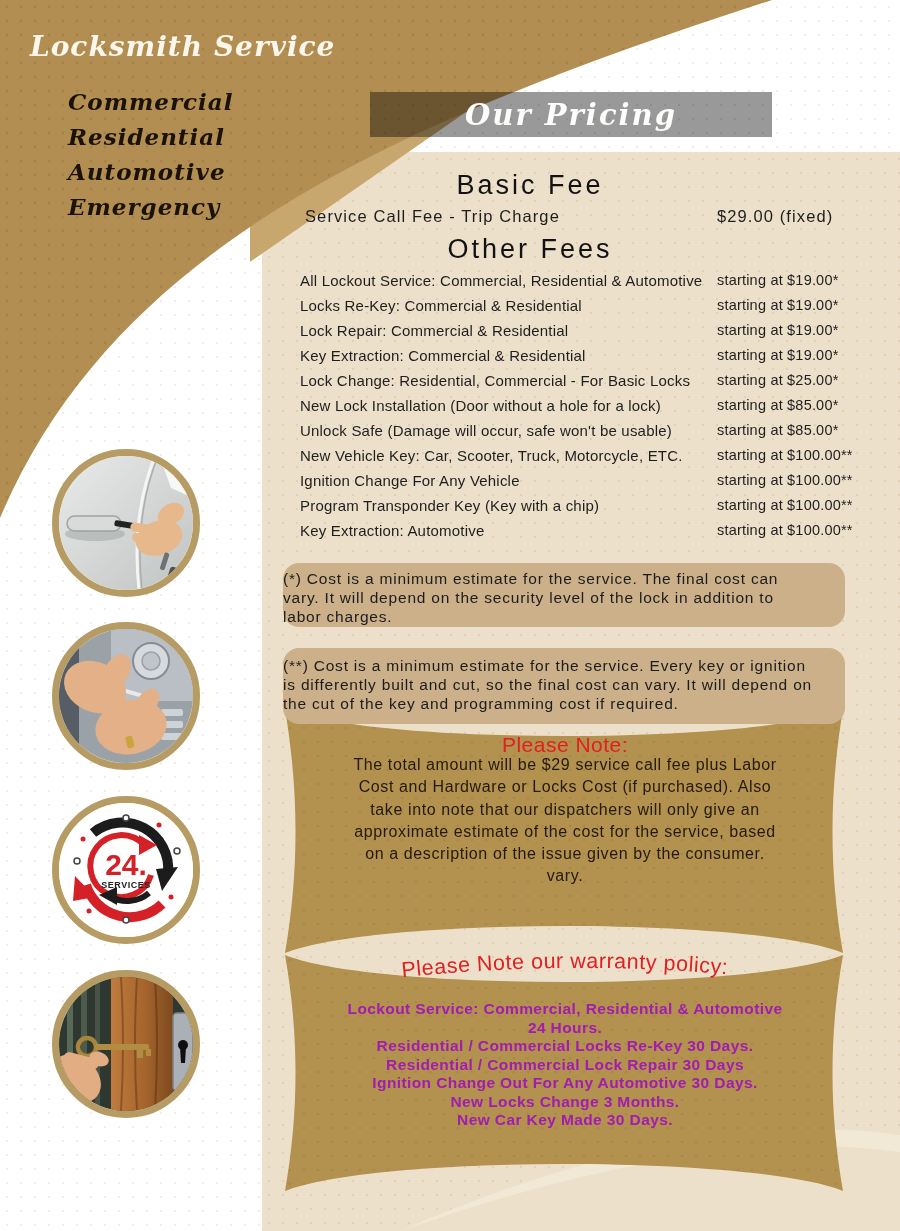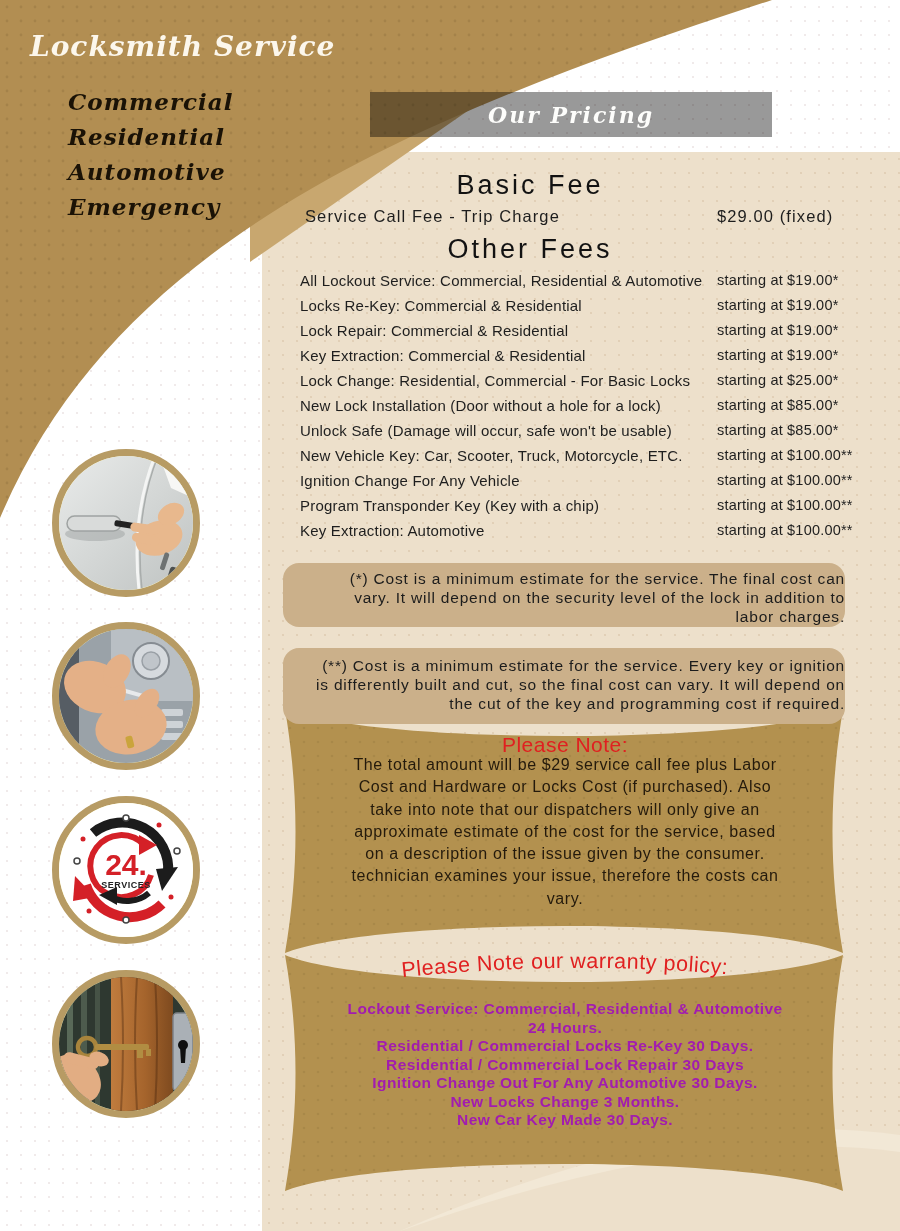--- a/index.html
+++ b/index.html
@@ -20,21 +20,21 @@
     z-index:1;
   }
   .shapes-svg{ position:absolute; left:0; top:0; z-index:2; pointer-events:none; }
   .banner{
     position:absolute; left:370px; top:92px; width:402px; height:45px;
     background:rgba(0,0,0,0.40); z-index:3;
     display:flex; align-items:center; justify-content:center;
   }
   .banner-title{
     font-family:"DejaVu Serif", serif; font-style:italic; font-weight:bold;
-    font-size:22px; color:#fdfdfb; letter-spacing:2px;
+    font-size:29px; color:#fdfdfb; letter-spacing:2px;
   }
   
   .brand-title{
     position:absolute; left:30px; top:30px; z-index:3;
     font-family:"DejaVu Serif", serif; font-style:italic; font-weight:bold;
     font-size:28px; color:#fcf7ec; letter-spacing:1px;
   }
   .brand-services{ position:absolute; left:68px; top:84px; z-index:3; }
   .brand-service{
     font-family:"DejaVu Serif", serif; font-style:italic; font-weight:bold;
@@ -48,21 +48,21 @@
   }
   .basic-row{ position:absolute; left:305px; top:204px; width:545px; height:25px; line-height:25px;
     font-size:16.5px; letter-spacing:1.1px; color:#1d1d1d; }
   .basic-row .price{ position:absolute; left:412px; }
   .fee-row{ position:absolute; left:300px; width:560px; height:25px; line-height:25px;
     font-size:15px; letter-spacing:0.2px; color:#1e1e1e; }
   .fee-row .price{ position:absolute; left:417px; font-size:14.5px; }
   
   .note-box{
     position:absolute; left:283px; width:562px; background:#cbb08a; border-radius:16px;
-    text-align:right; font-size:15.5px; letter-spacing:0.8px; color:#1c1c1c; line-height:19.2px;
+    text-align:left; font-size:15.5px; letter-spacing:0.8px; color:#1c1c1c; line-height:19.2px;
   }
   #note1{ top:563px; height:64px; padding-top:6px; }
   #note2{ top:648px; height:76px; padding-top:8px; }
   
   .flag-svg{ position:absolute; z-index:3; pointer-events:none; }
   .flag-heading{
     position:absolute; left:285px; width:560px; text-align:center; z-index:4;
     font-size:21px; color:#e02020; letter-spacing:0.5px;
   }
   .flag-body{ position:absolute; left:315px; width:500px; text-align:center; z-index:4; color:#241a0c; }
@@ -187,21 +187,20 @@
     <div>the cut of the key and programming cost if required.</div>
   </div>
 
   <div class="flag-heading" style="top:733px">Please Note:</div>
   <div class="flag-body" id="pn-body">
     <div>The total amount will be $29 service call fee plus Labor</div>
     <div>Cost and Hardware or Locks Cost (if purchased). Also</div>
     <div>take into note that our dispatchers will only give an</div>
     <div>approximate estimate of the cost for the service, based</div>
     <div>on a description of the issue given by the consumer.</div>
-    <div>technician examines your issue, therefore the costs can</div>
     <div>vary.</div>
   </div>
 
   <svg class="warranty-arc" width="470" height="54" viewBox="0 0 470 54">
     <path id="warrArc" d="M 18,42 Q 235,12 452,38" fill="none" stroke="none"></path>
     <text font-family="Liberation Sans, sans-serif" font-size="21.5" fill="#e02020" letter-spacing="0.5">
       <textPath href="#warrArc" startOffset="50%" text-anchor="middle">Please Note our warranty policy:</textPath>
     </text>
   </svg>
 

